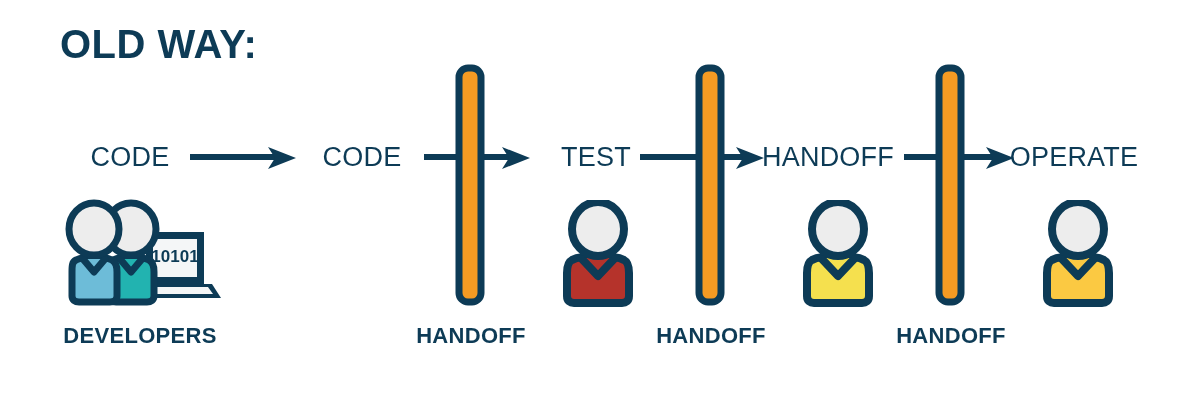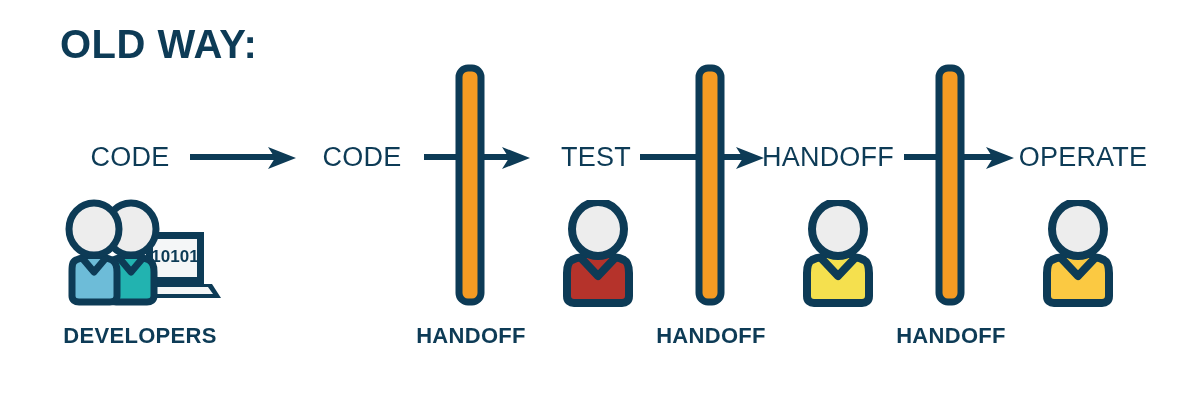--- a/index.html
+++ b/index.html
@@ -89,21 +89,21 @@
   <div id="title">OLD WAY:</div>
 
   <div class="stage-label" style="left:50px; width:160px;">CODE</div>
 
   <div class="stage-label" style="left:277px; width:170px;">CODE</div>
 
   <div class="stage-label" style="left:521px; width:150px;">TEST</div>
 
   <div class="stage-label" style="left:718px; width:220px;">HANDOFF</div>
 
-  <div class="stage-label" style="left:959px; width:230px;padding-left:9px;">OPERATE</div>
+  <div class="stage-label" style="left:959px; width:230px;">OPERATE</div>
 
   <div class="arrow" style="left:190px; width:108px;">
     <svg width="108" height="26" viewBox="0 0 108 26">
       <path d="M0 12 H86" stroke="#0d3b56" stroke-width="6" fill="none"></path>
       <path d="M78 2 L106 13 L78 24 L85 13 Z" fill="#0d3b56"></path>
     </svg>
   </div>
 
   <div class="arrow" style="left:424px; width:108px;">
     <svg width="108" height="26" viewBox="0 0 108 26">

